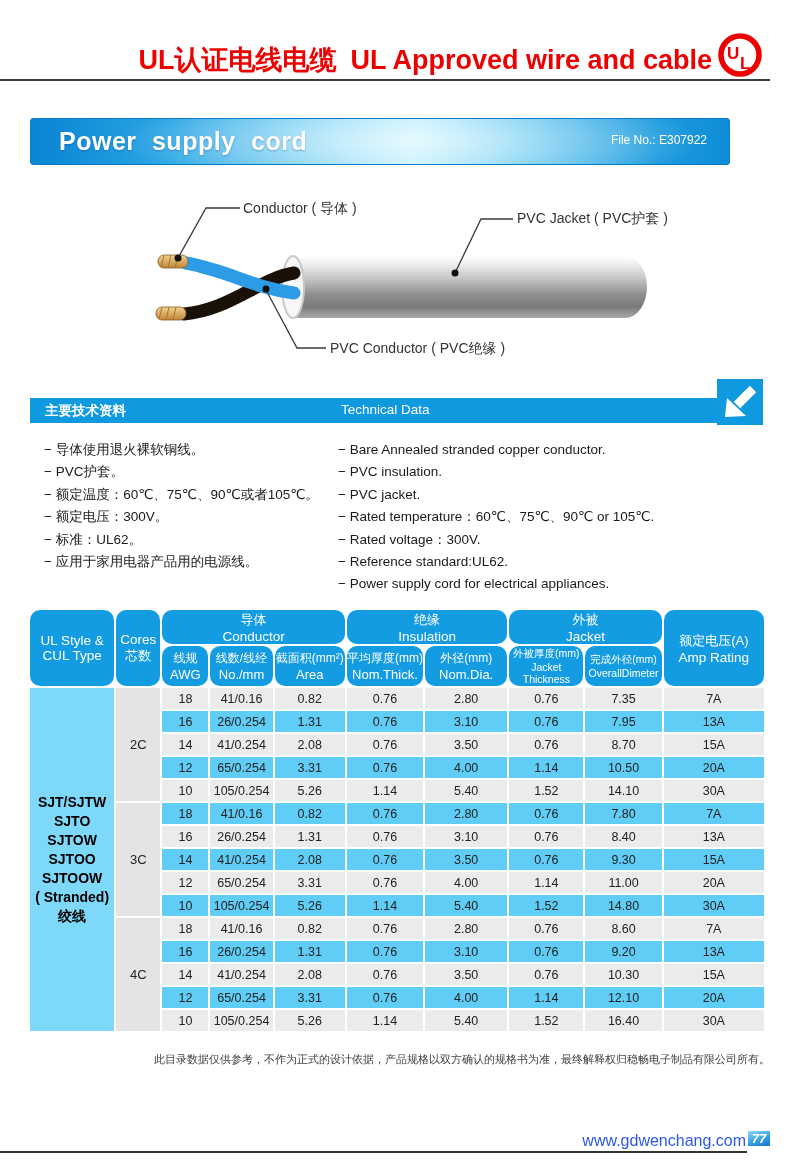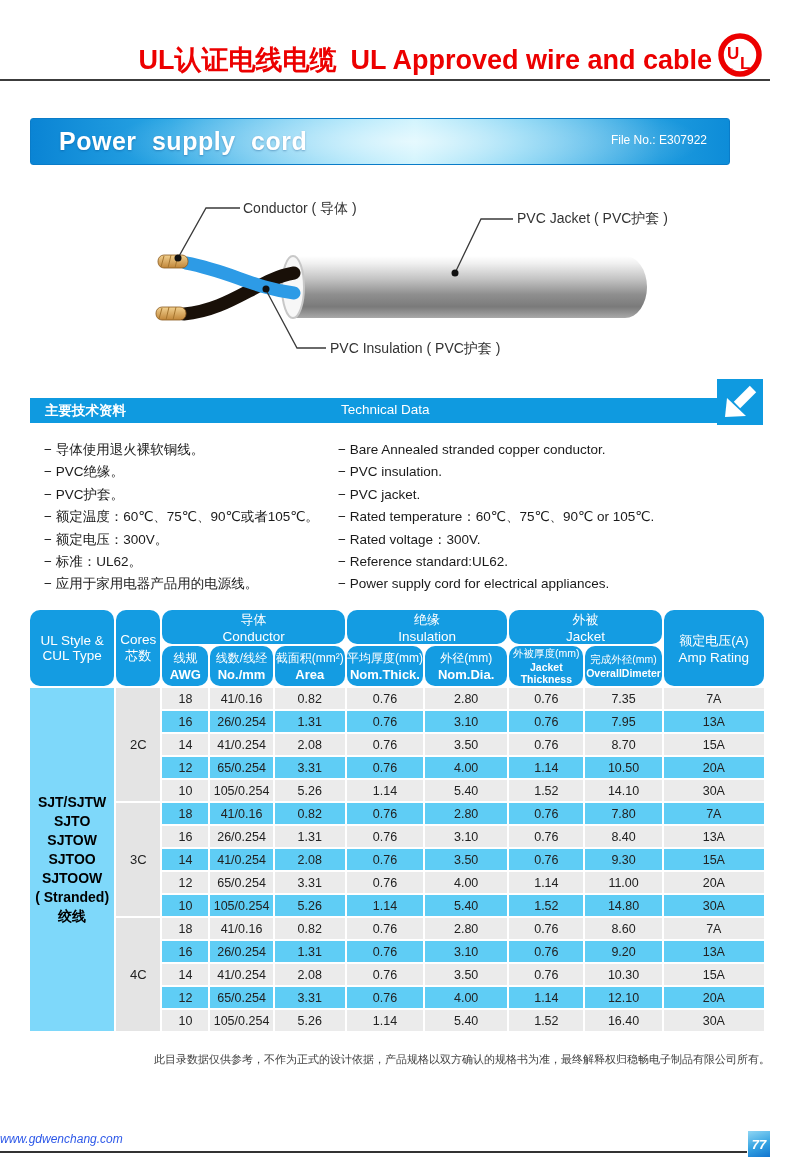--- a/index.html
+++ b/index.html
@@ -51,37 +51,37 @@
   .col-en{position:absolute;left:338px;top:0;}
 
   
   .spec-table{position:absolute;left:28px;top:600px;border-collapse:separate;border-spacing:2px;
     table-layout:fixed;width:738px;}
   .spec-table th,.spec-table td{text-align:center;vertical-align:middle;overflow:hidden;padding:0;}
   .spec-table thead th{background:var(--header-blue);color:#fff;font-weight:normal;border-radius:10px;}
   .h1 th{height:34px;}
   .h2 th{height:40px;}
   .h1 .l1{font-size:13px;} .h1 .l2{font-size:13.5px;}
-  .h2 .l1{font-size:12px;} .h2 .l2{font-size:13px;font-weight:bold;}
+  .h2 .l1{font-size:12px;} .h2 .l2{font-size:13px;}
   .h2 th.small .l1,.h2 th.small .l2{font-size:10.5px;}
   .spec-table td{height:21px;font-size:12.5px;color:#222;}
   td.gray{background:var(--row-gray);}
   td.blue{background:var(--row-blue);}
   td.stylecell{background:var(--style-cell-blue);color:#000;}
   .stylecell ul{list-style:none;}
   .stylecell li{font-size:14px;font-weight:bold;line-height:19px;white-space:nowrap;}
   td.corescell{background:var(--cores-gray);font-size:13px;}
 
   
   .disclaimer{position:absolute;left:30px;top:1044px;width:740px;text-align:right;
     font-size:11px;color:#404040;}
   .foot-rule{position:absolute;left:0;top:1143px;width:747px;height:2px;background:#333;}
-  .website{position:absolute;left:0;top:1124px;width:746px;text-align:left;
-    font-size:12px;color:var(--link-blue);cursor:pointer;font-style:italic;}
-  .page-badge{position:absolute;left:748px;top:1123px;width:22px;height:26px;
+  .website{position:absolute;left:0;top:1124px;width:746px;text-align:right;
+    font-size:16px;color:var(--link-blue);cursor:pointer;}
+  .page-badge{position:absolute;left:748px;top:1123px;width:22px;height:15px;
     background:linear-gradient(160deg,#8fd6f4 0%,#35a3e2 55%,#1274cf 100%);
     color:#fff;font-size:13px;font-weight:bold;font-style:italic;
     display:flex;align-items:center;justify-content:center;}
 </style>
 </head>
 <body>
 
 <div id="page">
 
   <div class="hdr-title">
@@ -141,38 +141,37 @@
         <polyline points="296,167 267,167 236,109"></polyline>
       </g>
       <g fill="#111">
         <circle cx="148" cy="77" r="3.5"></circle>
         <circle cx="425" cy="92" r="3.5"></circle>
         <circle cx="236" cy="108" r="3.5"></circle>
       </g>
     </svg>
     <div class="dia-label lbl-conductor">Conductor ( 导体 )</div>
     <div class="dia-label lbl-jacket">PVC Jacket ( PVC护套 )</div>
-    <div class="dia-label lbl-insulation">PVC Insulation ( PVC护套 )</div>
+    <div class="dia-label lbl-insulation">PVC Conductor ( PVC绝缘 )</div>
   </div>
 
   <div class="techbar">
     <span class="cn">主要技术资料</span>
     <span class="en">Technical Data</span>
   </div>
   <div class="corner-logo">
     <svg width="46" height="46" viewBox="0 0 46 46">
       <line x1="36" y1="10" x2="20" y2="26" stroke="#ffffff" stroke-width="9"></line>
       <polygon points="8,38 10,19 29,37" fill="#ffffff"></polygon>
     </svg>
   </div>
 
   <div class="features">
     <ul class="col-cn">
         <li>导体使用退火裸软铜线。</li>
-        <li>PVC绝缘。</li>
         <li>PVC护套。</li>
         <li>额定温度：60℃、75℃、90℃或者105℃。</li>
         <li>额定电压：300V。</li>
         <li>标准：UL62。</li>
         <li>应用于家用电器产品用的电源线。</li>
       </ul>
     <ul class="col-en">
         <li>Bare Annealed stranded copper conductor.</li>
         <li>PVC insulation.</li>
         <li>PVC jacket.</li>

